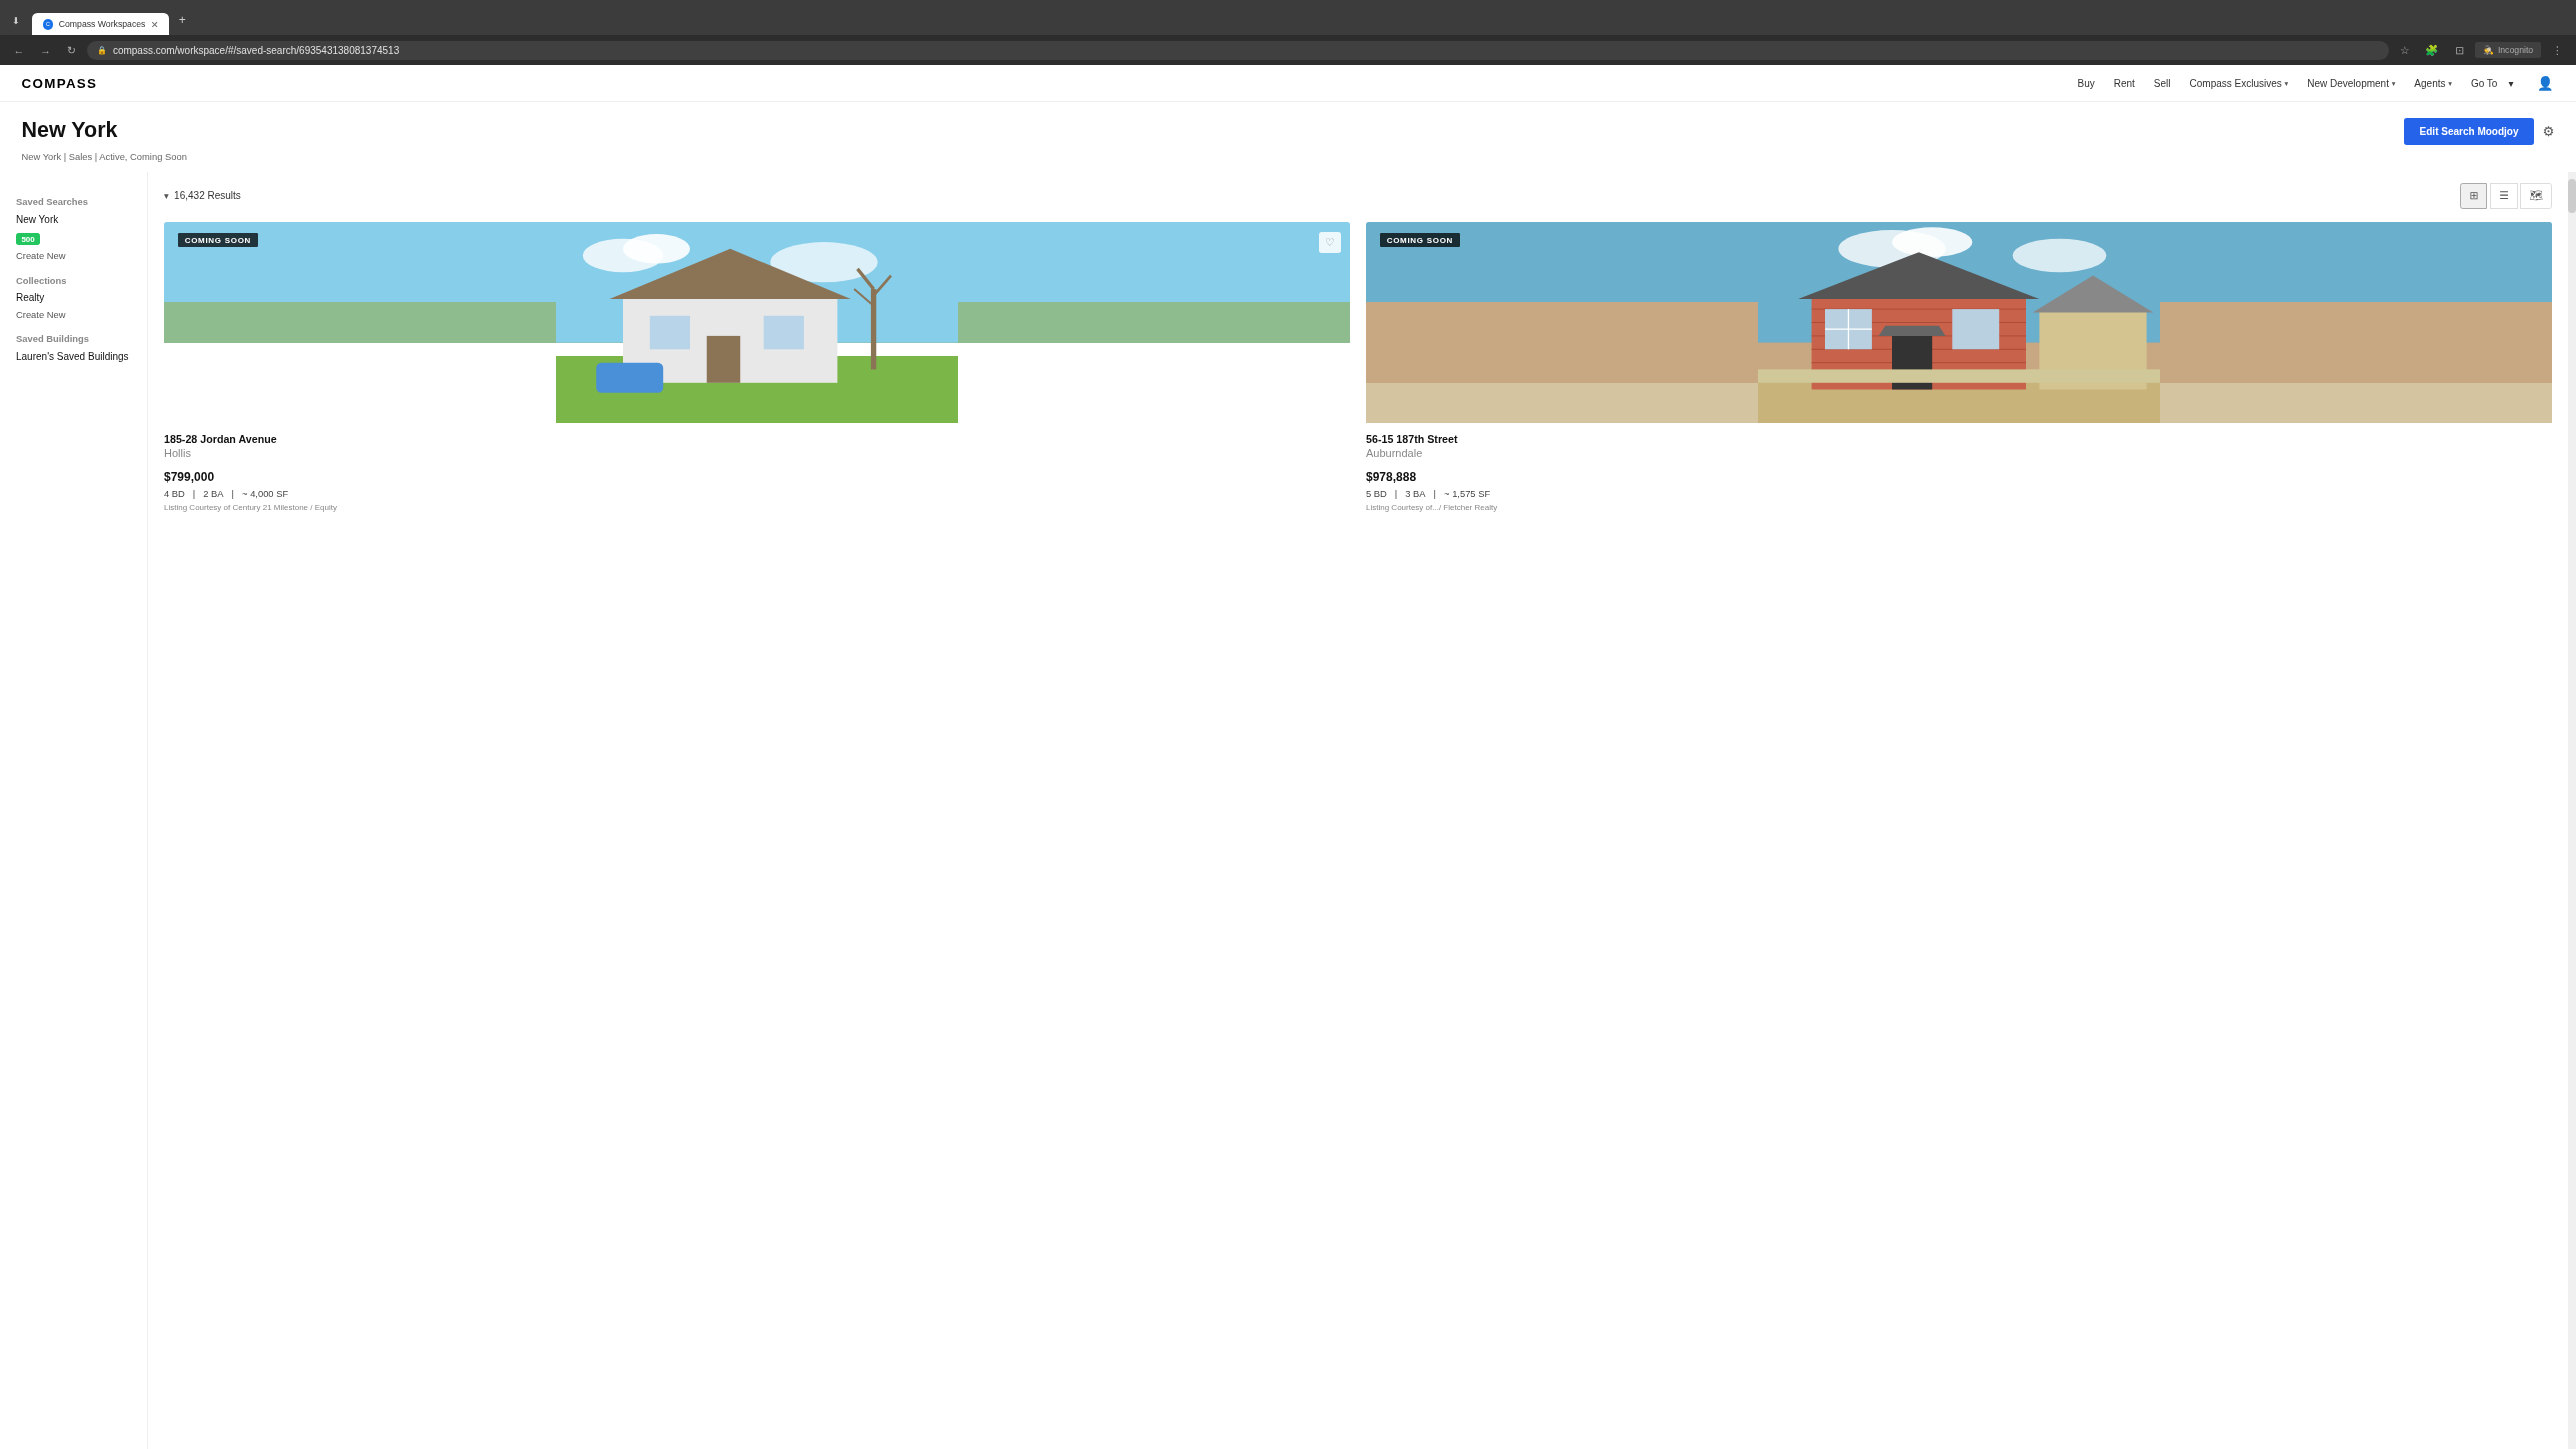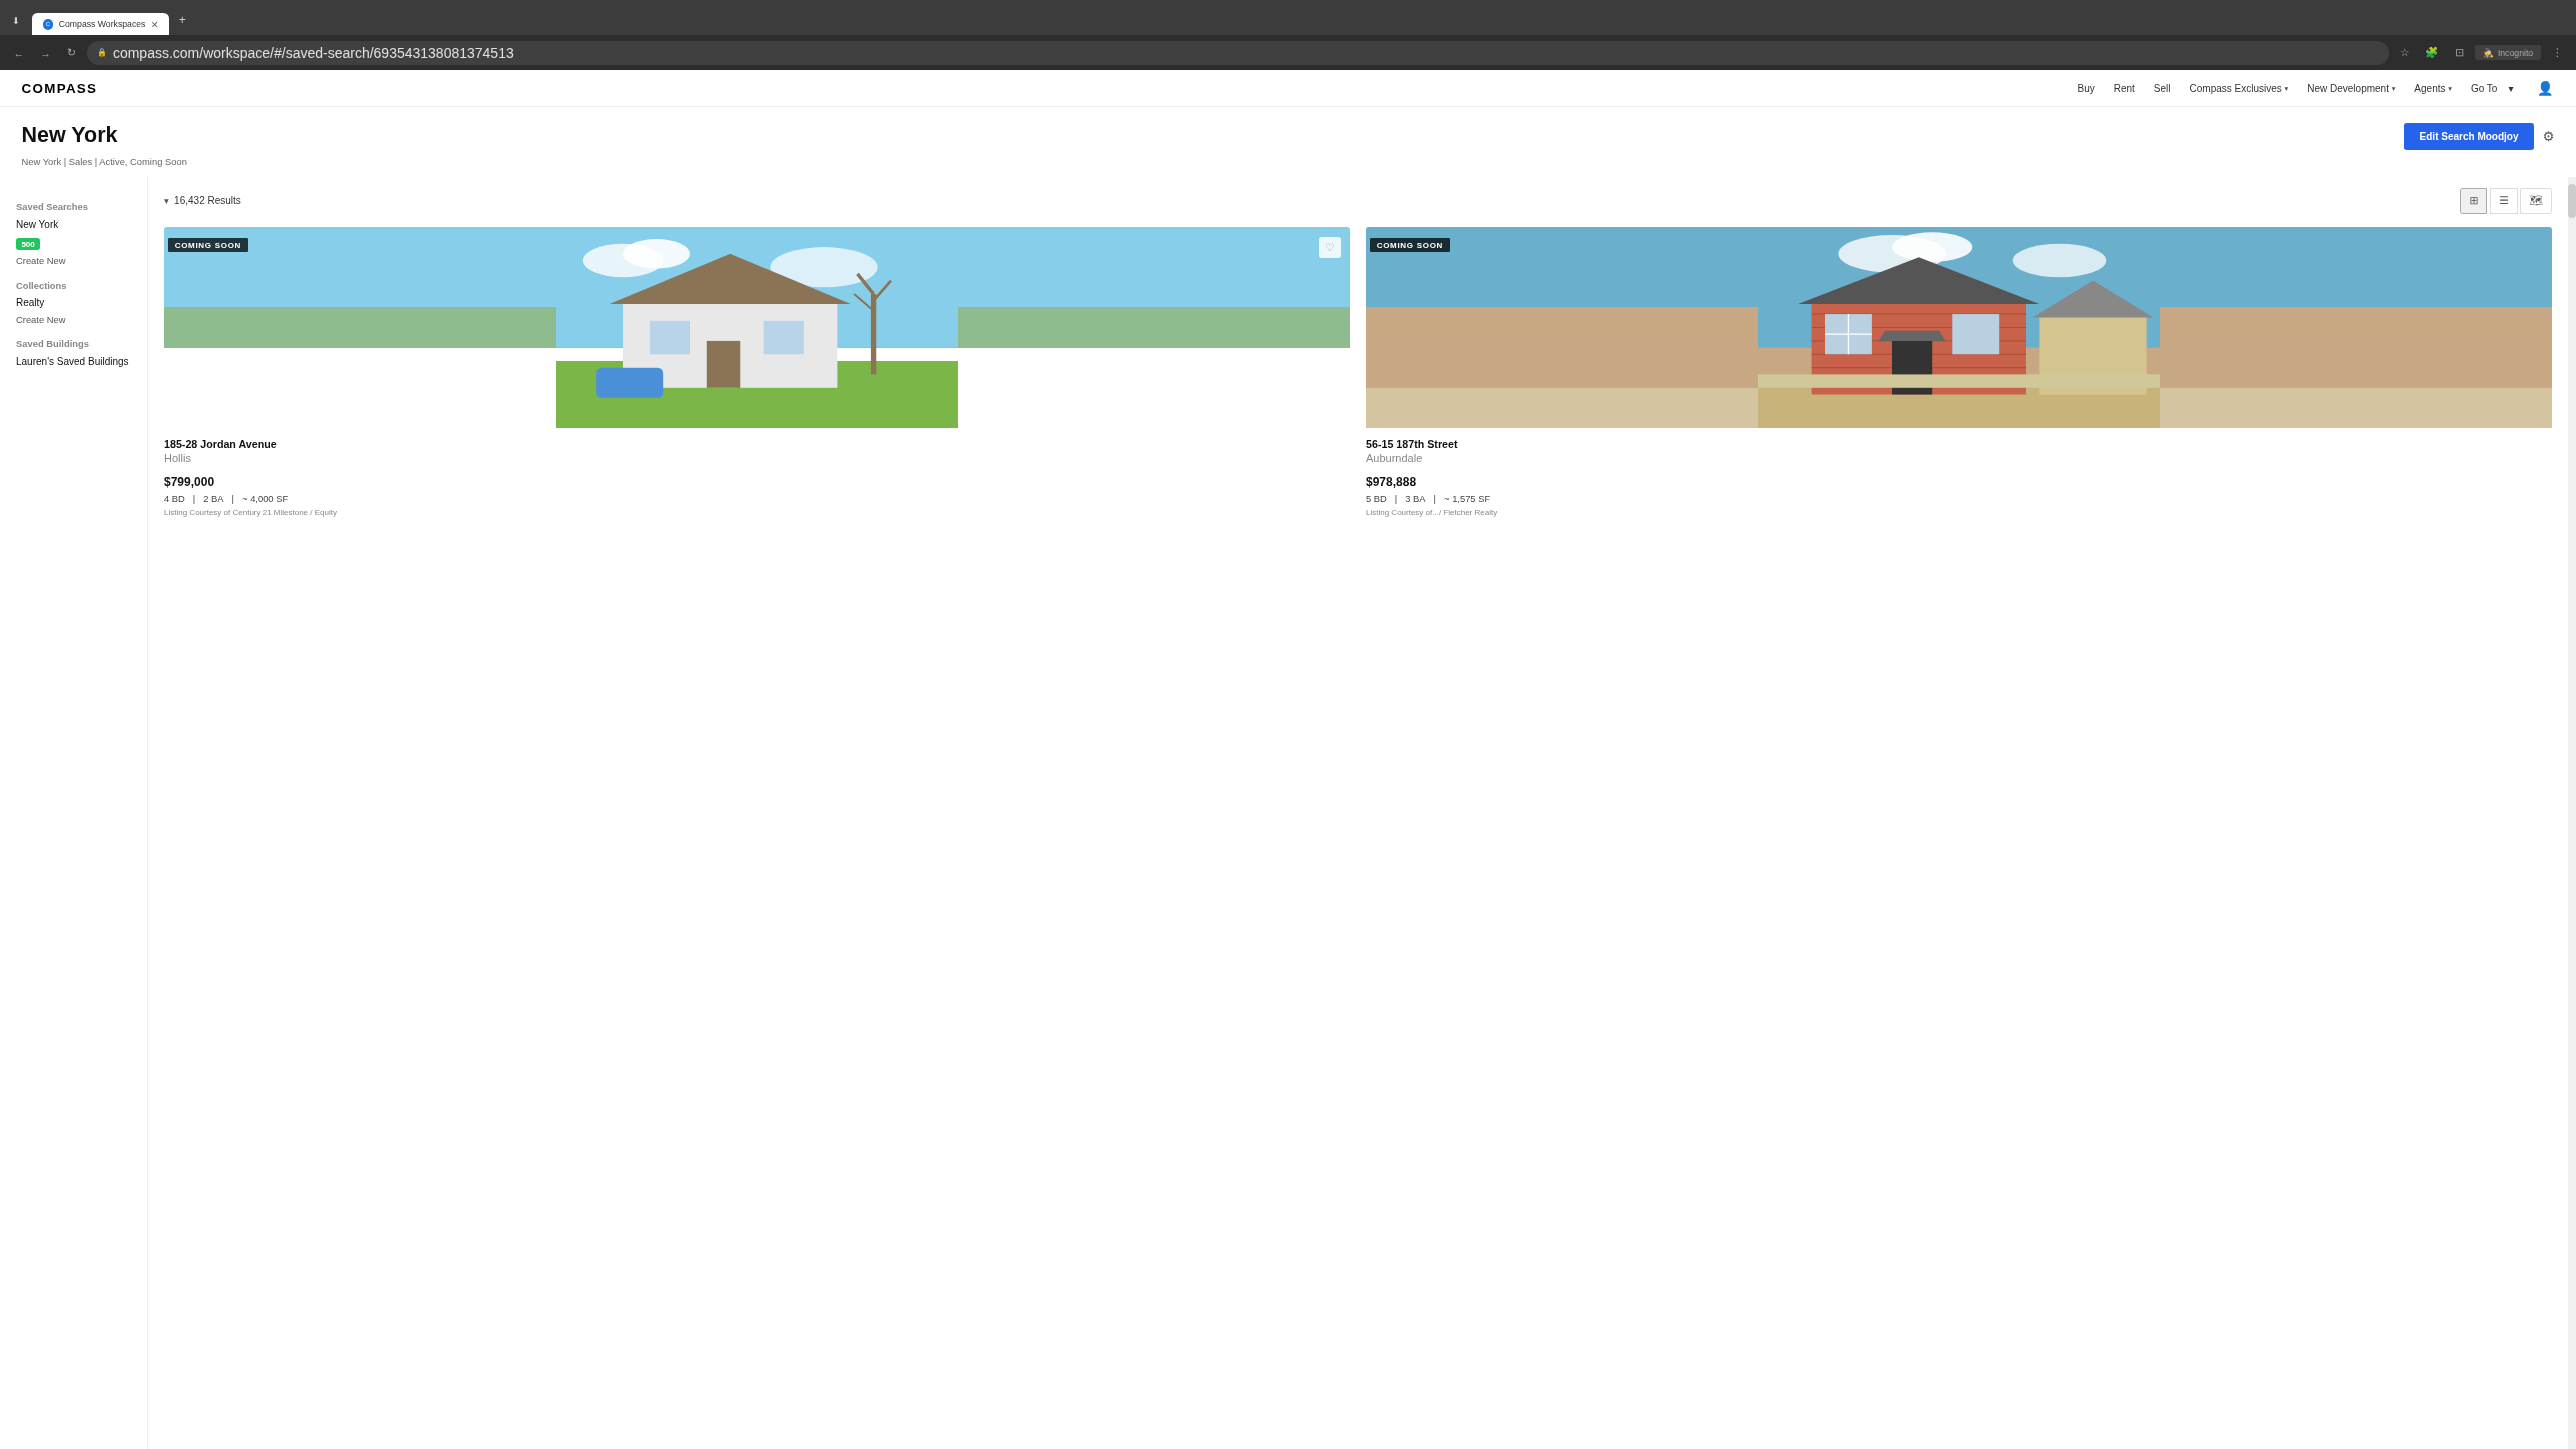--- a/index.html
+++ b/index.html
@@ -11,21 +11,21 @@
     .browser-tab { display: flex; align-items: center; background: #fff; border-radius: 5.4px 5.4px 0 0; padding: 5.4px 10.7px; gap: 5.4px; font-size: 8.7px; color: #333; min-width: 134px; margin-top: 8px; }
     .browser-tab .favicon { width: 10.7px; height: 10.7px; background: #1a73e8; border-radius: 50%; display: flex; align-items: center; justify-content: center; }
     .browser-tab .close-tab { margin-left: auto; cursor: pointer; color: #666; font-size: 9.4px; }
     .browser-tab-new { background: transparent; border: none; color: #ccc; font-size: 12px; cursor: pointer; padding: 4px 6.7px; }
     .browser-tab-list-btn { background: transparent; border: none; color: #ccc; cursor: pointer; padding: 4px; margin-right: 5.4px; font-size: 9.4px; }
 
     .browser-toolbar { display: flex; align-items: center; background: #2d2d2d; padding: 5.4px 8px; gap: 5.4px; }
     .browser-nav-btn { background: transparent; border: none; color: #aaa; cursor: pointer; font-size: 10.7px; padding: 2.7px 5.4px; border-radius: 2.7px; }
     .browser-address-bar { flex: 1; background: #404040; border: none; border-radius: 13.4px; padding: 4px 10.7px; color: #e0e0e0; font-size: 9.4px; display: flex; align-items: center; gap: 5.4px; }
     .browser-address-bar .lock-icon { color: #aaa; font-size: 8px; }
-    .browser-address-text { color: #e0e0e0; font-size: 14px; }
+    .browser-address-text { color: #e0e0e0; font-size: 10px; }
     .browser-toolbar-right { display: flex; align-items: center; gap: 5.4px; }
     .browser-icon-btn { background: transparent; border: none; color: #aaa; cursor: pointer; font-size: 10.7px; padding: 2.7px 5.4px; }
     .incognito-badge { display: flex; align-items: center; gap: 4px; color: #aaa; font-size: 8.7px; background: #404040; padding: 2.7px 8px; border-radius: 2.7px; }
 
     
     .page { background: #fff; }
 
     
     .nav { display: flex; align-items: center; padding: 10.7px 21.5px; border-bottom: 0.7px solid #eee; gap: 21.5px; }
     .logo { font-size: 13.4px; font-weight: 700; letter-spacing: 1.3px; color: #000; flex-shrink: 0; }
@@ -66,21 +66,21 @@
     .view-toggle { display: flex; gap: 2.7px; }
     .view-btn { background: #fff; border: 0.7px solid #ddd; padding: 5.4px 8px; cursor: pointer; font-size: 10.7px; color: #555; }
     .view-btn.active { background: #f0f0f0; border-color: #aaa; }
     .view-btn:first-child { border-radius: 2.7px 0 0 2.7px; }
     .view-btn:last-child { border-radius: 0 2.7px 2.7px 0; }
 
     
     .listings-grid { display: grid; grid-template-columns: 1fr 1fr; gap: 16px; }
     .listing-card { border-radius: 2.7px; overflow: hidden; cursor: pointer; }
     .listing-image { position: relative; width: 100%; height: 201px; background: #ccc; overflow: hidden; }
-    .coming-soon-badge { position: absolute; top: 10.7px; left: 4px; background: rgba(0,0,0,0.75); color: #fff; font-size: 8px; font-weight: 700; padding: 2.7px 6.7px; border-radius: 1.3px; letter-spacing: 0.7px; }
+    .coming-soon-badge { position: absolute; top: 10.7px; left: 14px; background: rgba(0,0,0,0.75); color: #fff; font-size: 8px; font-weight: 700; padding: 2.7px 6.7px; border-radius: 1.3px; letter-spacing: 0.7px; }
     .listing-heart-btn { position: absolute; top: 9.4px; right: 9.4px; background: rgba(255,255,255,0.85); border: none; border-radius: 2.7px; width: 21.5px; height: 21.5px; cursor: pointer; display: flex; align-items: center; justify-content: center; font-size: 10.7px; color: #999; }
     .listing-info { padding: 9.4px 0 5.4px; }
     .listing-address { font-size: 10.7px; font-weight: 600; color: #111; margin-bottom: 2.7px; }
     .listing-neighborhood { font-size: 11px; color: #888; margin-bottom: 11px; }
     .listing-price { font-size: 12px; font-weight: 700; color: #111; margin-bottom: 4px; }
     .listing-details { font-size: 9.4px; color: #444; margin-bottom: 4px; }
     .listing-details span { margin-right: 5.4px; }
     .listing-agent { font-size: 8px; color: #888; }
 
     

